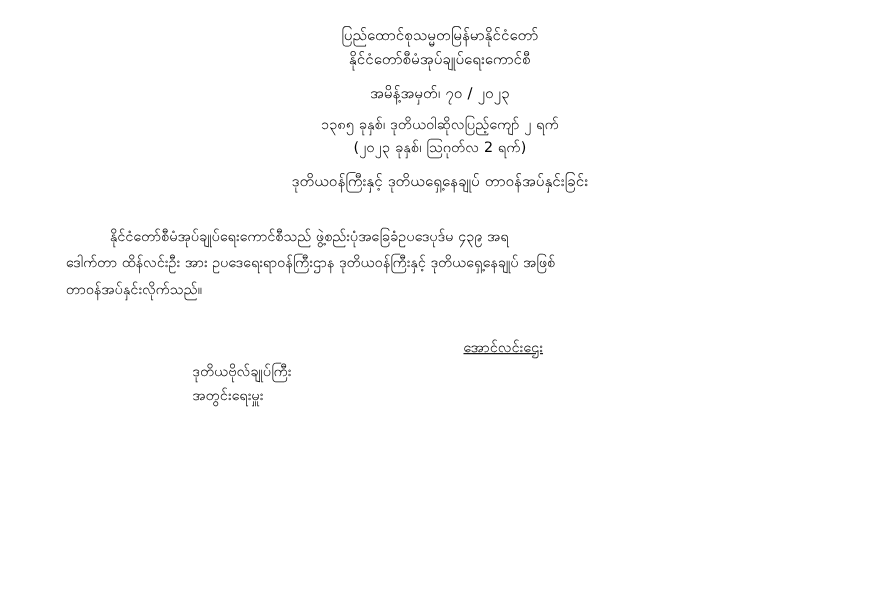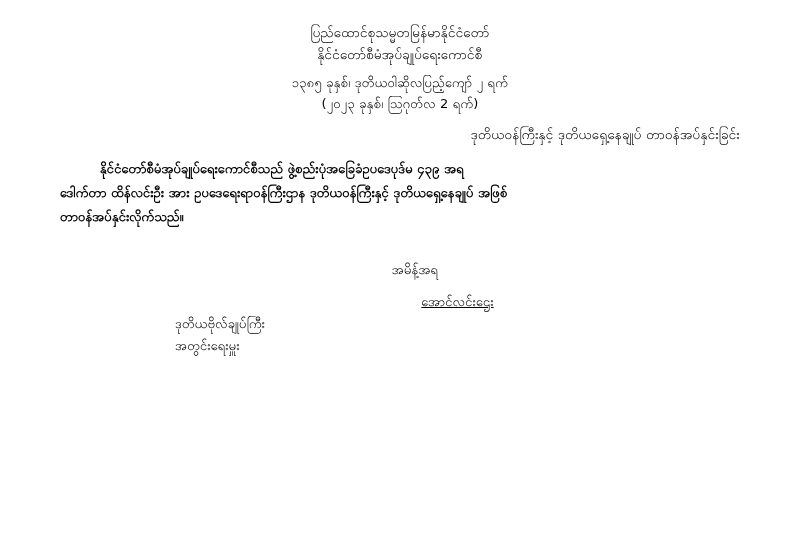--- a/index.html
+++ b/index.html
@@ -45,29 +45,27 @@
     letter-spacing: 0.2px;
   }
   .date-line.second {
     margin-top: 1px;
   }
   .subject {
     font-size: 13.5px;
     line-height: 21px;
     margin-top: 10px;
     letter-spacing: 0.2px;
-    text-align: right;
   }
   .body-block {
-    margin-top: 12px;
+    margin-top: 28px;
     font-size: 13px;
     line-height: 24px;
     text-align: justify;
     letter-spacing: 0.1px;
-    font-weight: bold;
   }
   .body-line {
     display: block;
     white-space: nowrap;
   }
   .body-line.indent {
     padding-left: 40px;
   }
   .sig-block {
     margin-top: 30px;
@@ -95,32 +93,32 @@
   }
 </style>
 </head>
 <body>
 
 <div class="page">
 
   <div class="center hdr-line">ပြည်ထောင်စုသမ္မတမြန်မာနိုင်ငံတော်</div>
   <div class="center hdr-line tight">နိုင်ငံတော်စီမံအုပ်ချုပ်ရေးကောင်စီ</div>
 
+  <div class="center order-no">အမိန့်အမှတ်၊  ၇၀ / ၂၀၂၃</div>
 
   <div class="center date-line">၁၃၈၅ ခုနှစ်၊ ဒုတိယဝါဆိုလပြည့်ကျော်  ၂  ရက်</div>
   <div class="center date-line second">(၂၀၂၃ ခုနှစ်၊ ဩဂုတ်လ  2  ရက်)</div>
 
   <div class="center subject">ဒုတိယဝန်ကြီးနှင့် ဒုတိယရှေ့နေချုပ် တာဝန်အပ်နှင်းခြင်း</div>
 
   <div class="body-block">
     <span class="body-line indent">နိုင်ငံတော်စီမံအုပ်ချုပ်ရေးကောင်စီသည်   ဖွဲ့စည်းပုံအခြေခံဥပဒေပုဒ်မ   ၄၃၉   အရ</span>
     <span class="body-line">ဒေါက်တာ ထိန်လင်းဦး အား ဥပဒေရေးရာဝန်ကြီးဌာန ဒုတိယဝန်ကြီးနှင့် ဒုတိယရှေ့နေချုပ် အဖြစ်</span>
     <span class="body-line">တာဝန်အပ်နှင်းလိုက်သည်။</span>
   </div>
 
   <div class="sig-block">
-    <div class="sig-order">အမိန့်အရ</div>
     <div class="sig-name">အောင်လင်းဌေး</div>
     <div class="sig-title">ဒုတိယဗိုလ်ချုပ်ကြီး</div>
     <div class="sig-dept">အတွင်းရေးမှူး</div>
   </div>
 
 </div>
 
 </body></html>

